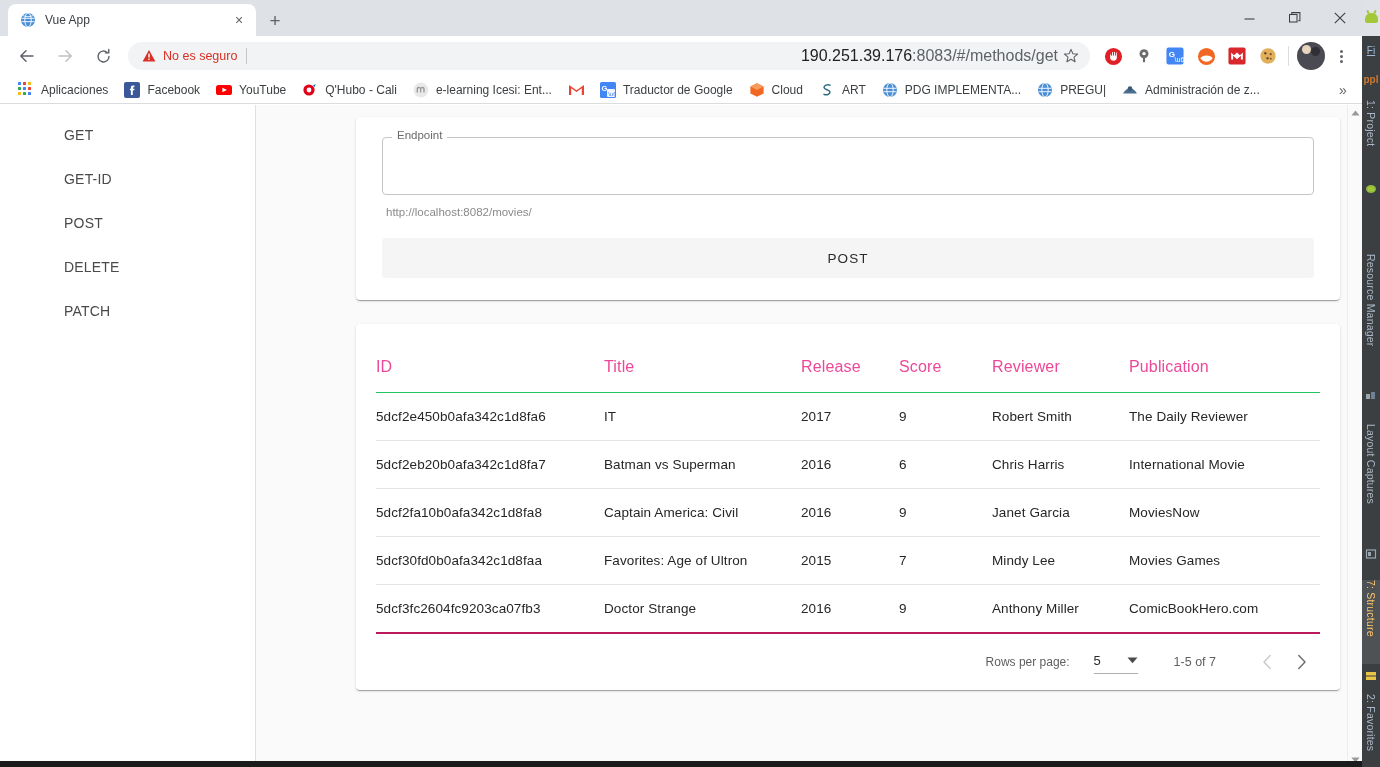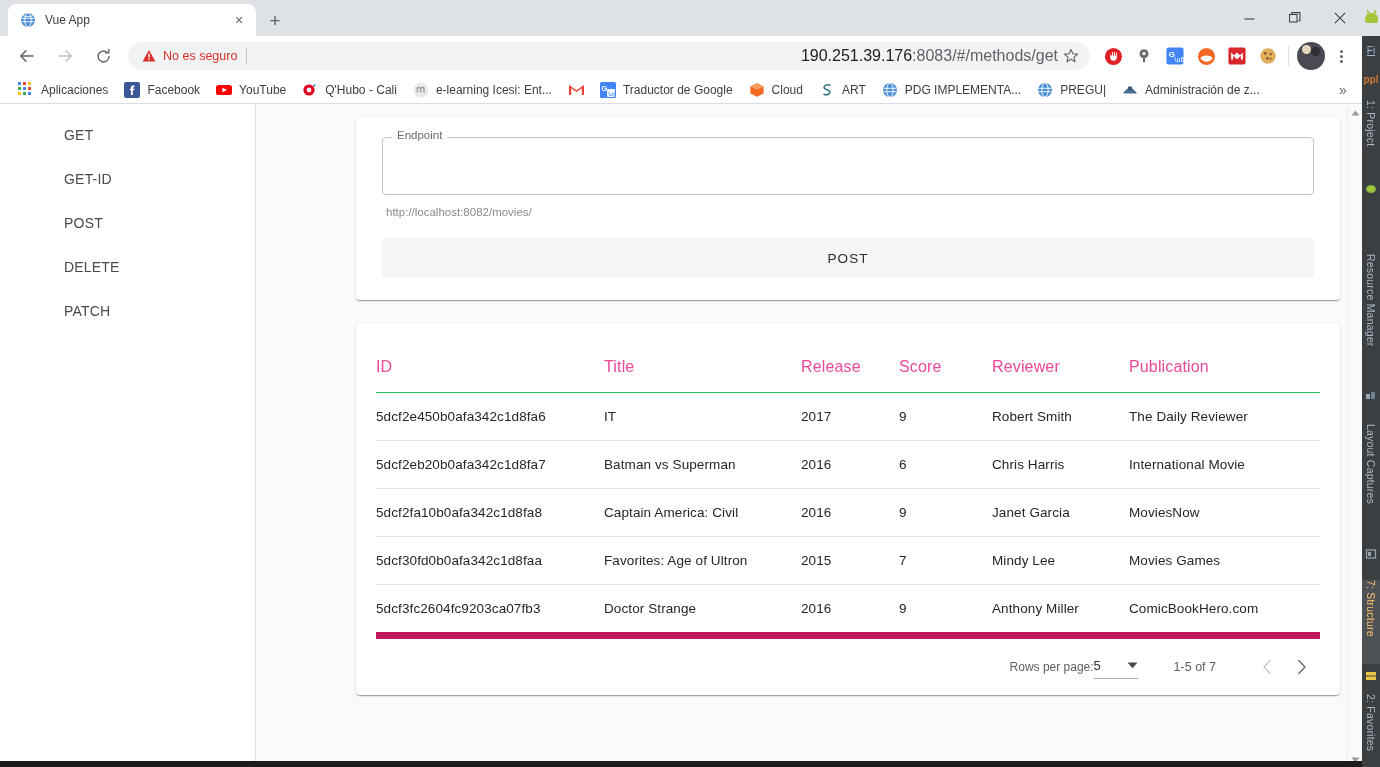--- a/index.html
+++ b/index.html
@@ -323,35 +323,35 @@
     letter-spacing: 0.15px;
   }
   table.data td {
     font-size: 13.5px;
     color: #262626;
     padding: 16px 0 16px 0;
     height: 48px;
     border-bottom: 1px solid #e4e4e4;
     letter-spacing: 0.1px;
   }
-  table.data tr:last-child td { border-bottom: 7px solid #be185d; }
+  table.data tr:last-child td { border-bottom: 2px solid #be185d; }
   .col-id    { width: 228px; padding-left: 0 !important; }
   .col-title { width: 197px; }
   .col-rel   { width: 98px; }
   .col-score { width: 93px; }
   .col-rev   { width: 137px; }
   .col-pub   { width: auto; }
 
   .pager {
     display: flex; align-items: center; justify-content: flex-end;
     height: 56px;
     font-size: 12px; color: #5f5f5f;
     padding-right: 2px;
   }
-  .pager-label { }
+  .pager-label { margin-right: 24px; }
   .pager-select {
     display: flex; align-items: center;
     border-bottom: 1px solid #b0b0b0;
     padding: 2px 0 5px 0;
     min-width: 44px;
     justify-content: space-between;
     margin-right: 36px;
   }
   .pager-select .val { font-size: 13px; color: #2b2b2b; }
   .pager-range { margin-right: 34px; font-size: 12.5px; color: #5f5f5f; }

